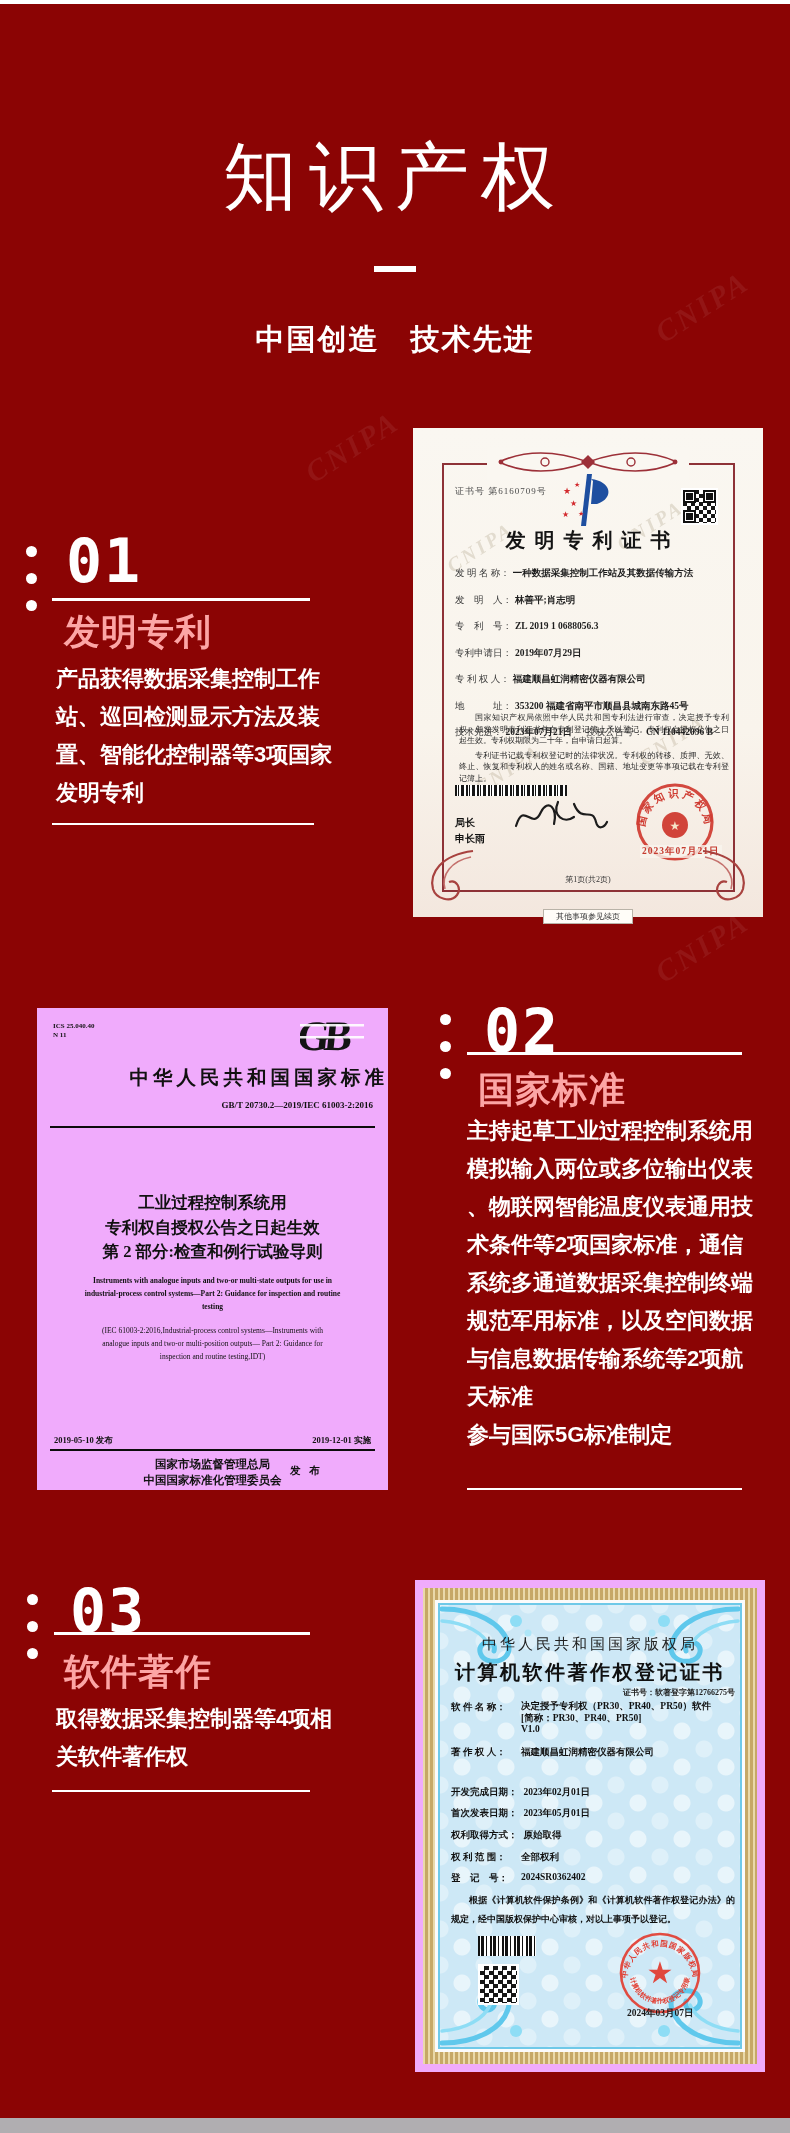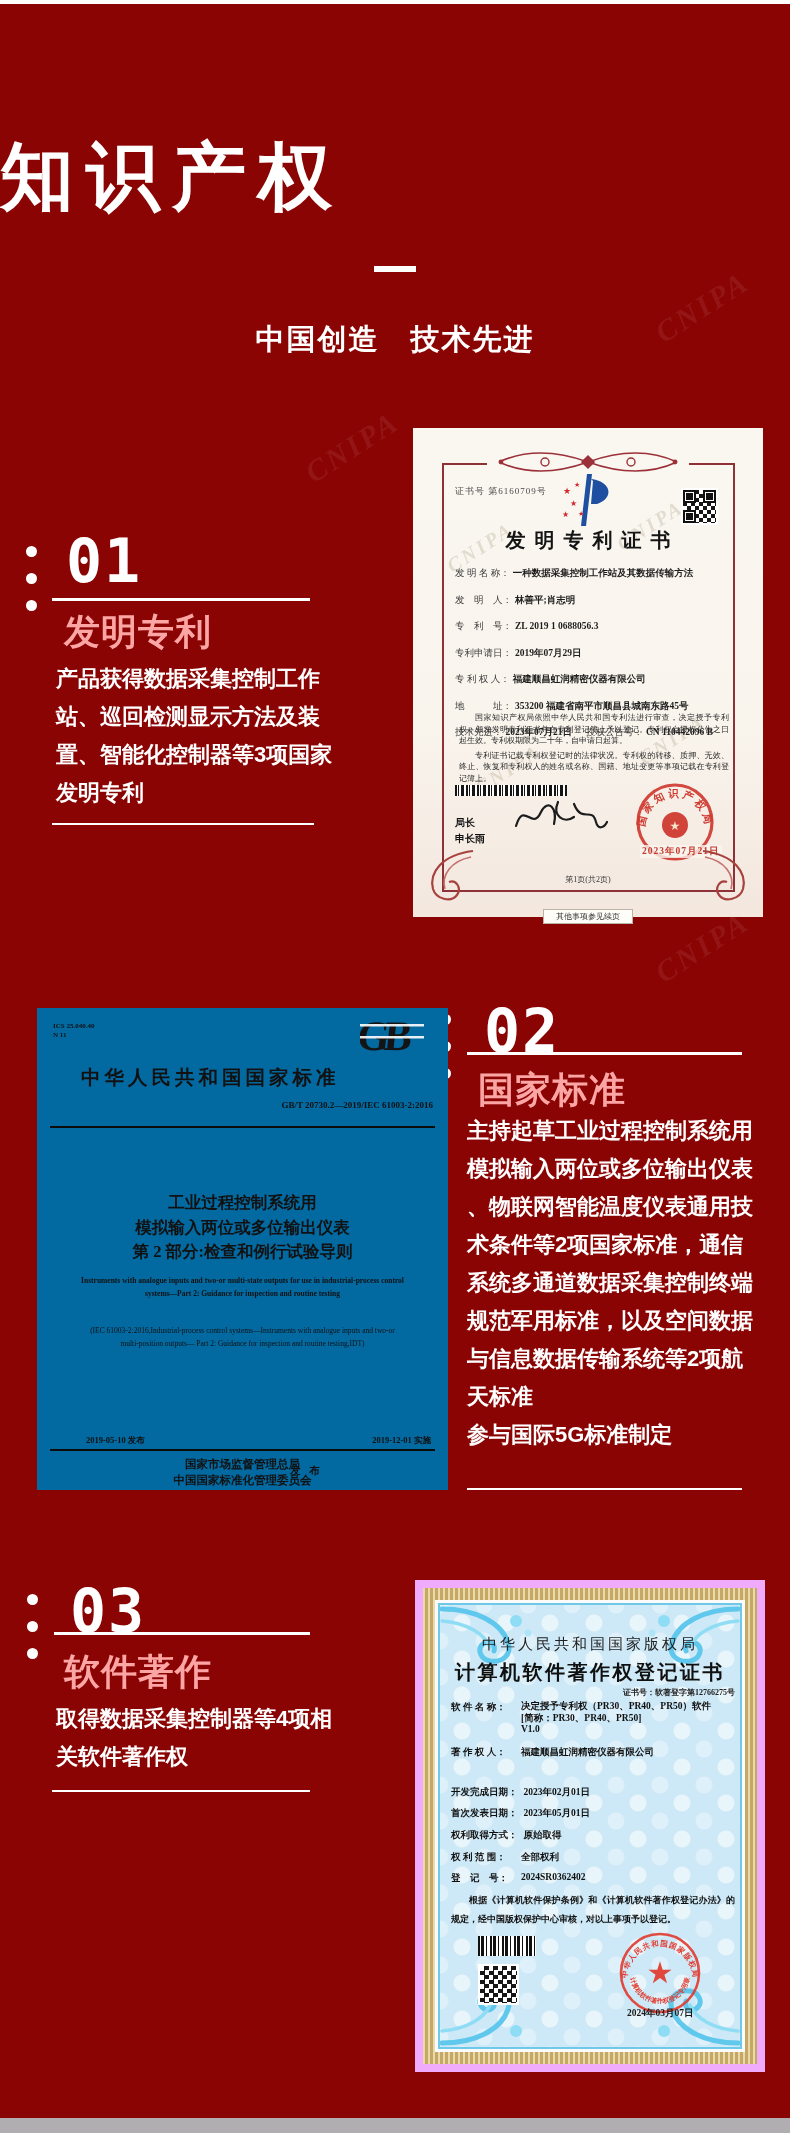--- a/index.html
+++ b/index.html
@@ -5,22 +5,22 @@
   html,body{margin:0;padding:0;background:#555;}
   .page{position:relative;width:790px;height:2133px;margin:0 auto;background:#8b0404;
         overflow:hidden;font-family:"Liberation Sans",sans-serif;}
   .page .abs{position:absolute;}
 
   
   .top-strip{position:absolute;left:0;top:0;width:790px;height:4px;background:#fff;}
   .bottom-strip{position:absolute;left:0;bottom:0;width:790px;height:15px;background:#b0aeb1;}
 
   
-  .hdr-title{position:absolute;left:0;top:128px;width:790px;text-align:left;
-             color:#fff;font-size:74px;font-weight:700;letter-spacing:12px;}
+  .hdr-title{position:absolute;left:0;top:128px;width:790px;text-align:center;
+             color:#fff;font-size:74px;font-weight:400;letter-spacing:12px;}
   .hdr-dash{position:absolute;left:50%;top:266px;width:42px;height:6px;margin-left:-21px;background:#fff;}
   .hdr-sub{position:absolute;left:0;top:320px;width:790px;text-align:center;
            color:#fff;font-size:29px;font-weight:600;letter-spacing:2px;}
 
   
   .wm-red{position:absolute;font:italic 700 30px "Liberation Serif",serif;color:rgba(255,255,255,0.07);
           transform:rotate(-33deg);letter-spacing:3px;}
   .wm-r1{left:650px;top:290px;}
   .wm-r2{left:300px;top:430px;}
   .wm-r3{left:650px;top:930px;}
@@ -77,34 +77,34 @@
   .pc-seal{position:absolute;left:221px;top:353px;}
   .pc-sealdate{position:absolute;left:227px;top:417px;font-size:9.5px;font-weight:700;color:#c53a2e;
                background:rgba(249,245,238,0.8);padding:0 2px;letter-spacing:1px;}
   .pc-page{position:absolute;left:0;top:446px;width:100%;text-align:center;font-size:8px;color:#333;}
   .pc-foot{position:absolute;left:50%;top:481px;transform:translateX(-50%);font-size:8px;color:#333;
            border:1px solid #b9b3a8;background:#fffdf8;padding:1px 12px;white-space:nowrap;}
   .pc-corner{position:absolute;bottom:8px;}
   .pc-cl{left:10px;} .pc-cr{right:10px;transform:scaleX(-1);}
 
   
-  .gbdoc{position:absolute;left:37px;top:1008px;width:411px;height:482px;background:#0369a1;
+  .gbdoc{position:absolute;left:37px;top:1008px;width:351px;height:482px;background:#f0abfc;
          color:#111;font-family:"Liberation Serif","DejaVu Serif",serif;}
   .gb-ics{position:absolute;left:16px;top:14px;font-size:7px;font-weight:700;line-height:9px;}
   .gb-logo{position:absolute;right:24px;top:4px;}
-  .gb-head{position:absolute;left:0;top:56px;width:100%;text-align:left;font-size:19.5px;
-           font-weight:700;letter-spacing:4px;margin-left:44px;}
+  .gb-head{position:absolute;left:0;top:56px;width:100%;text-align:right;font-size:19.5px;
+           font-weight:700;letter-spacing:4px;}
   .gb-stdno{position:absolute;right:15px;top:92px;font-size:9px;font-weight:700;}
   .gb-rule1{position:absolute;left:13px;right:13px;top:118px;height:2px;background:#0c0c0c;}
   .gb-title{position:absolute;left:0;top:183px;width:100%;text-align:center;font-size:16.5px;
             font-weight:700;line-height:24.5px;}
   .gb-en{position:absolute;left:42px;right:42px;top:266px;text-align:center;font-size:7.5px;
          font-weight:700;line-height:13px;}
   .gb-iec{position:absolute;left:52px;right:52px;top:316px;text-align:center;font-size:7.5px;line-height:13px;}
-  .gb-issue{position:absolute;left:17px;top:427px;font-size:8.5px;font-weight:700;margin-left:32px;}
+  .gb-issue{position:absolute;left:17px;top:427px;font-size:8.5px;font-weight:700;}
   .gb-impl{position:absolute;right:17px;top:427px;font-size:8.5px;font-weight:700;text-align:right;}
   .gb-rule2{position:absolute;left:13px;right:13px;top:441px;height:1.5px;background:#0c0c0c;}
   .gb-issuers{position:absolute;left:0;top:449px;width:100%;text-align:center;font-size:11.5px;
               font-weight:700;line-height:15.5px;}
   .gb-fabu{position:absolute;left:253px;top:456px;font-size:10.5px;font-weight:700;letter-spacing:3px;}
 
   
   .scert{position:absolute;left:415px;top:1580px;width:350px;height:492px;background:#f0abfc;
          font-family:"Liberation Serif","DejaVu Serif",serif;}
   .sc-gold{position:absolute;inset:8px;
@@ -278,21 +278,21 @@
         <text x="0" y="38" font-family="Liberation Serif,serif" font-size="42" font-weight="bold" letter-spacing="-6" fill="#141414" transform="skewX(-6)">GB</text>
         <rect x="0" y="12" width="64" height="2.5" fill="#fff" opacity="0.9"></rect>
         <rect x="0" y="24" width="64" height="2.5" fill="#fff" opacity="0.9"></rect>
       </svg>
     </div>
     <div class="gb-head">中华人民共和国国家标准</div>
     <div class="gb-stdno">GB/T 20730.2—2019/IEC 61003-2:2016</div>
     <div class="gb-rule1"></div>
     <div class="gb-title">
       <div>工业过程控制系统用</div>
-      <div>模拟输入两位或多位输出仪表</div>
+      <div>专利权自授权公告之日起生效</div>
       <div>第 2 部分:检查和例行试验导则</div>
     </div>
     <div class="gb-en">Instruments with analogue inputs and two-or multi-state outputs for use in industrial-process control systems—Part 2: Guidance for inspection and routine testing</div>
     <div class="gb-iec">(IEC 61003-2:2016,Industrial-process control systems—Instruments with analogue inputs and two-or multi-position outputs— Part 2: Guidance for inspection and routine testing,IDT)</div>
     <div class="gb-issue">2019-05-10 发布</div>
     <div class="gb-impl">2019-12-01 实施</div>
     <div class="gb-rule2"></div>
     <div class="gb-issuers">
       <div>国家市场监督管理总局</div>
       <div>中国国家标准化管理委员会</div>

